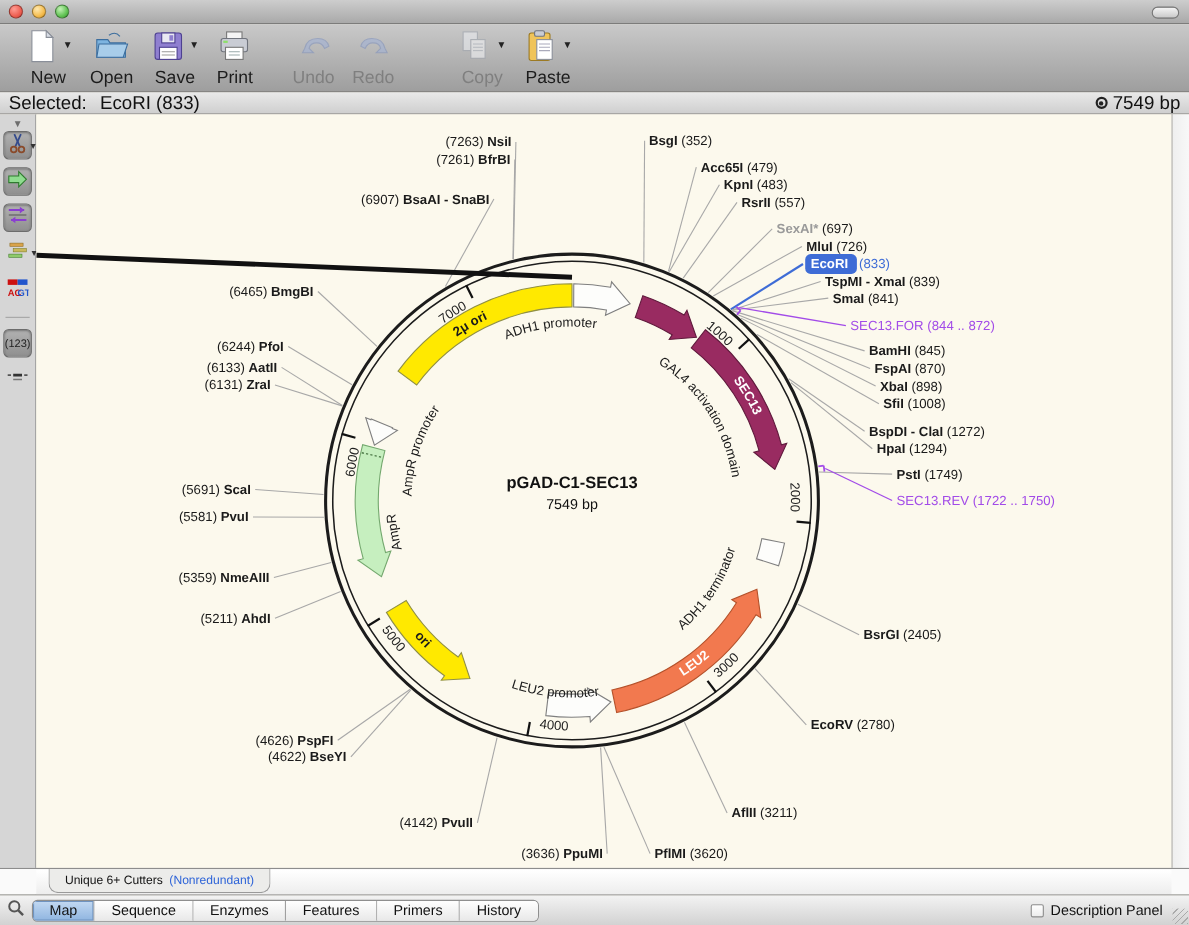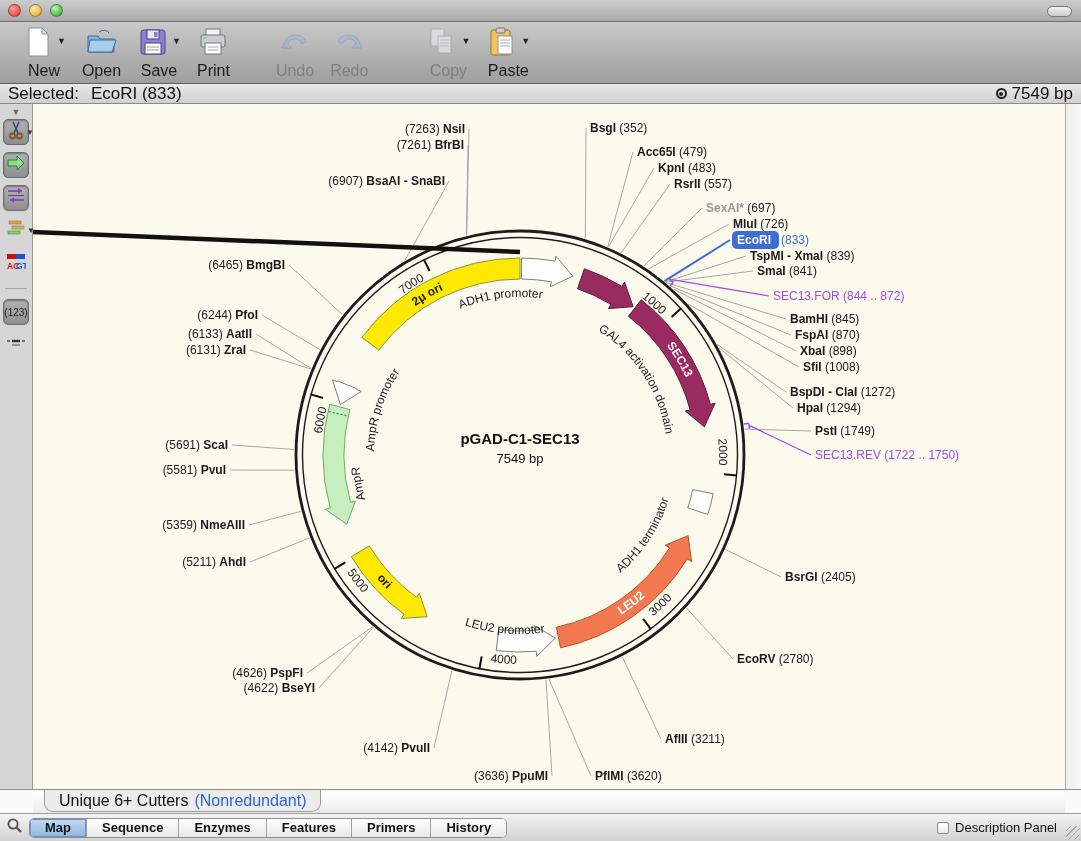--- a/index.html
+++ b/index.html
@@ -22,21 +22,21 @@
   
   .toolbar{position:absolute;left:0;top:22px;width:1081px;height:62px;
     background:linear-gradient(#c9c9c9,#9e9e9e);border-bottom:1px solid #606060;
     display:flex;align-items:flex-start;padding:4px 0 0 22px;}
   .tb-item{display:flex;flex-direction:column;align-items:center;margin-right:16px;cursor:default;}
   .tb-item .row{display:flex;align-items:flex-start;height:36px;}
   .tb-item .caret{font-size:9px;color:#222;margin:10px 0 0 3px;}
   .tb-item .lbl{font-size:16px;color:#1c1c1c;margin-top:0px;}
   .tb-item.disabled .lbl{color:#7f7f7f;}
   .tb-item.disabled svg{opacity:.55;}
-  .tb-item.gap-undo{margin-left:30px;}
+  .tb-item.gap-undo{margin-left:20px;align-items:flex-end;}
   .tb-item.gap-copy{margin-left:42px;}
 
   
   .statusbar{position:absolute;left:0;top:84px;width:1081px;height:20px;
     background:linear-gradient(#e9e9e9,#cfcfcf);border-bottom:1px solid #8a8a8a;
     display:flex;align-items:center;font-size:17px;color:#111;padding:0 8px;}
   .statusbar .sel-label{margin-right:12px;}
   .statusbar .flex{flex:1;}
   .len-icon{width:11px;height:11px;border-radius:50%;border:2px solid #222;margin-right:5px;position:relative;}
   .len-icon:after{content:"";position:absolute;left:1.5px;top:1.5px;width:4px;height:4px;border-radius:50%;background:#222;}
@@ -53,29 +53,29 @@
   .st-sep{width:22px;height:1px;background:#a5a5a5;margin:4px 0 10px 0;}
   .st-123{font-size:10px;color:#222;letter-spacing:0;}
   .map-area{position:absolute;left:33px;top:0;width:1032px;height:685px;background:#FCF9ED;}
   .vscroll{position:absolute;right:0;top:0;width:16px;height:685px;background:linear-gradient(90deg,#efefef,#f8f8f8);border-left:1px solid #adadad;}
 
   
   .hstrip{position:absolute;left:0;top:789px;width:1081px;height:24px;background:#fafafa;border-top:1px solid #8d8d8d;}
   .hstrip .track{position:absolute;left:33px;top:1px;right:16px;height:22px;background:linear-gradient(#ffffff,#ededed);}
   .bottom-tab{position:absolute;left:44px;top:0px;height:22px;padding:0 14px;background:#ececea;
     border:1px solid #9a9a9a;border-top:none;border-radius:0 0 9px 9px;display:flex;align-items:center;gap:6px;
-    font-size:16px;color:#111;z-index:3;}
+    font-size:11px;color:#111;z-index:3;}
   .bottom-tab .qual{color:#2e64d8;}
 
   
   .footer{position:absolute;left:0;top:813px;width:1081px;height:28px;
     background:linear-gradient(#f3f3f3,#d2d2d2);border-top:1px solid #9b9b9b;
     display:flex;align-items:center;padding:0 6px;}
   .seg{display:flex;height:20px;border:1px solid #8f8f8f;border-radius:5px;overflow:hidden;margin-left:6px;background:#fff;}
-  .seg .tab{padding:0 15px;font-size:13px;color:#111;display:flex;align-items:center;border-right:1px solid #9f9f9f;background:linear-gradient(#ffffff,#e8e8e8);font-weight:bold;}
+  .seg .tab{padding:0 15px;font-size:13px;color:#111;display:flex;align-items:center;border-right:1px solid #9f9f9f;background:linear-gradient(#ffffff,#e8e8e8);}
   .seg .tab:last-child{border-right:none;}
   .seg .tab.active{background:linear-gradient(#c3d9f2,#8fb5e0);box-shadow:inset 0 0 0 1px #6f93c0;}
   .footer .flex{flex:1;}
   .chk{width:12px;height:12px;border:1px solid #8f8f8f;border-radius:2px;background:linear-gradient(#ffffff,#ececec);margin-right:6px;}
   .desc-lbl{font-size:13px;color:#111;margin-right:18px;}
   .grip{position:absolute;right:1px;bottom:1px;width:14px;height:14px;
     background:repeating-linear-gradient(135deg,transparent 0 3px,#aaa 3px 4px);}
 </style>
 </head>
 <body>

